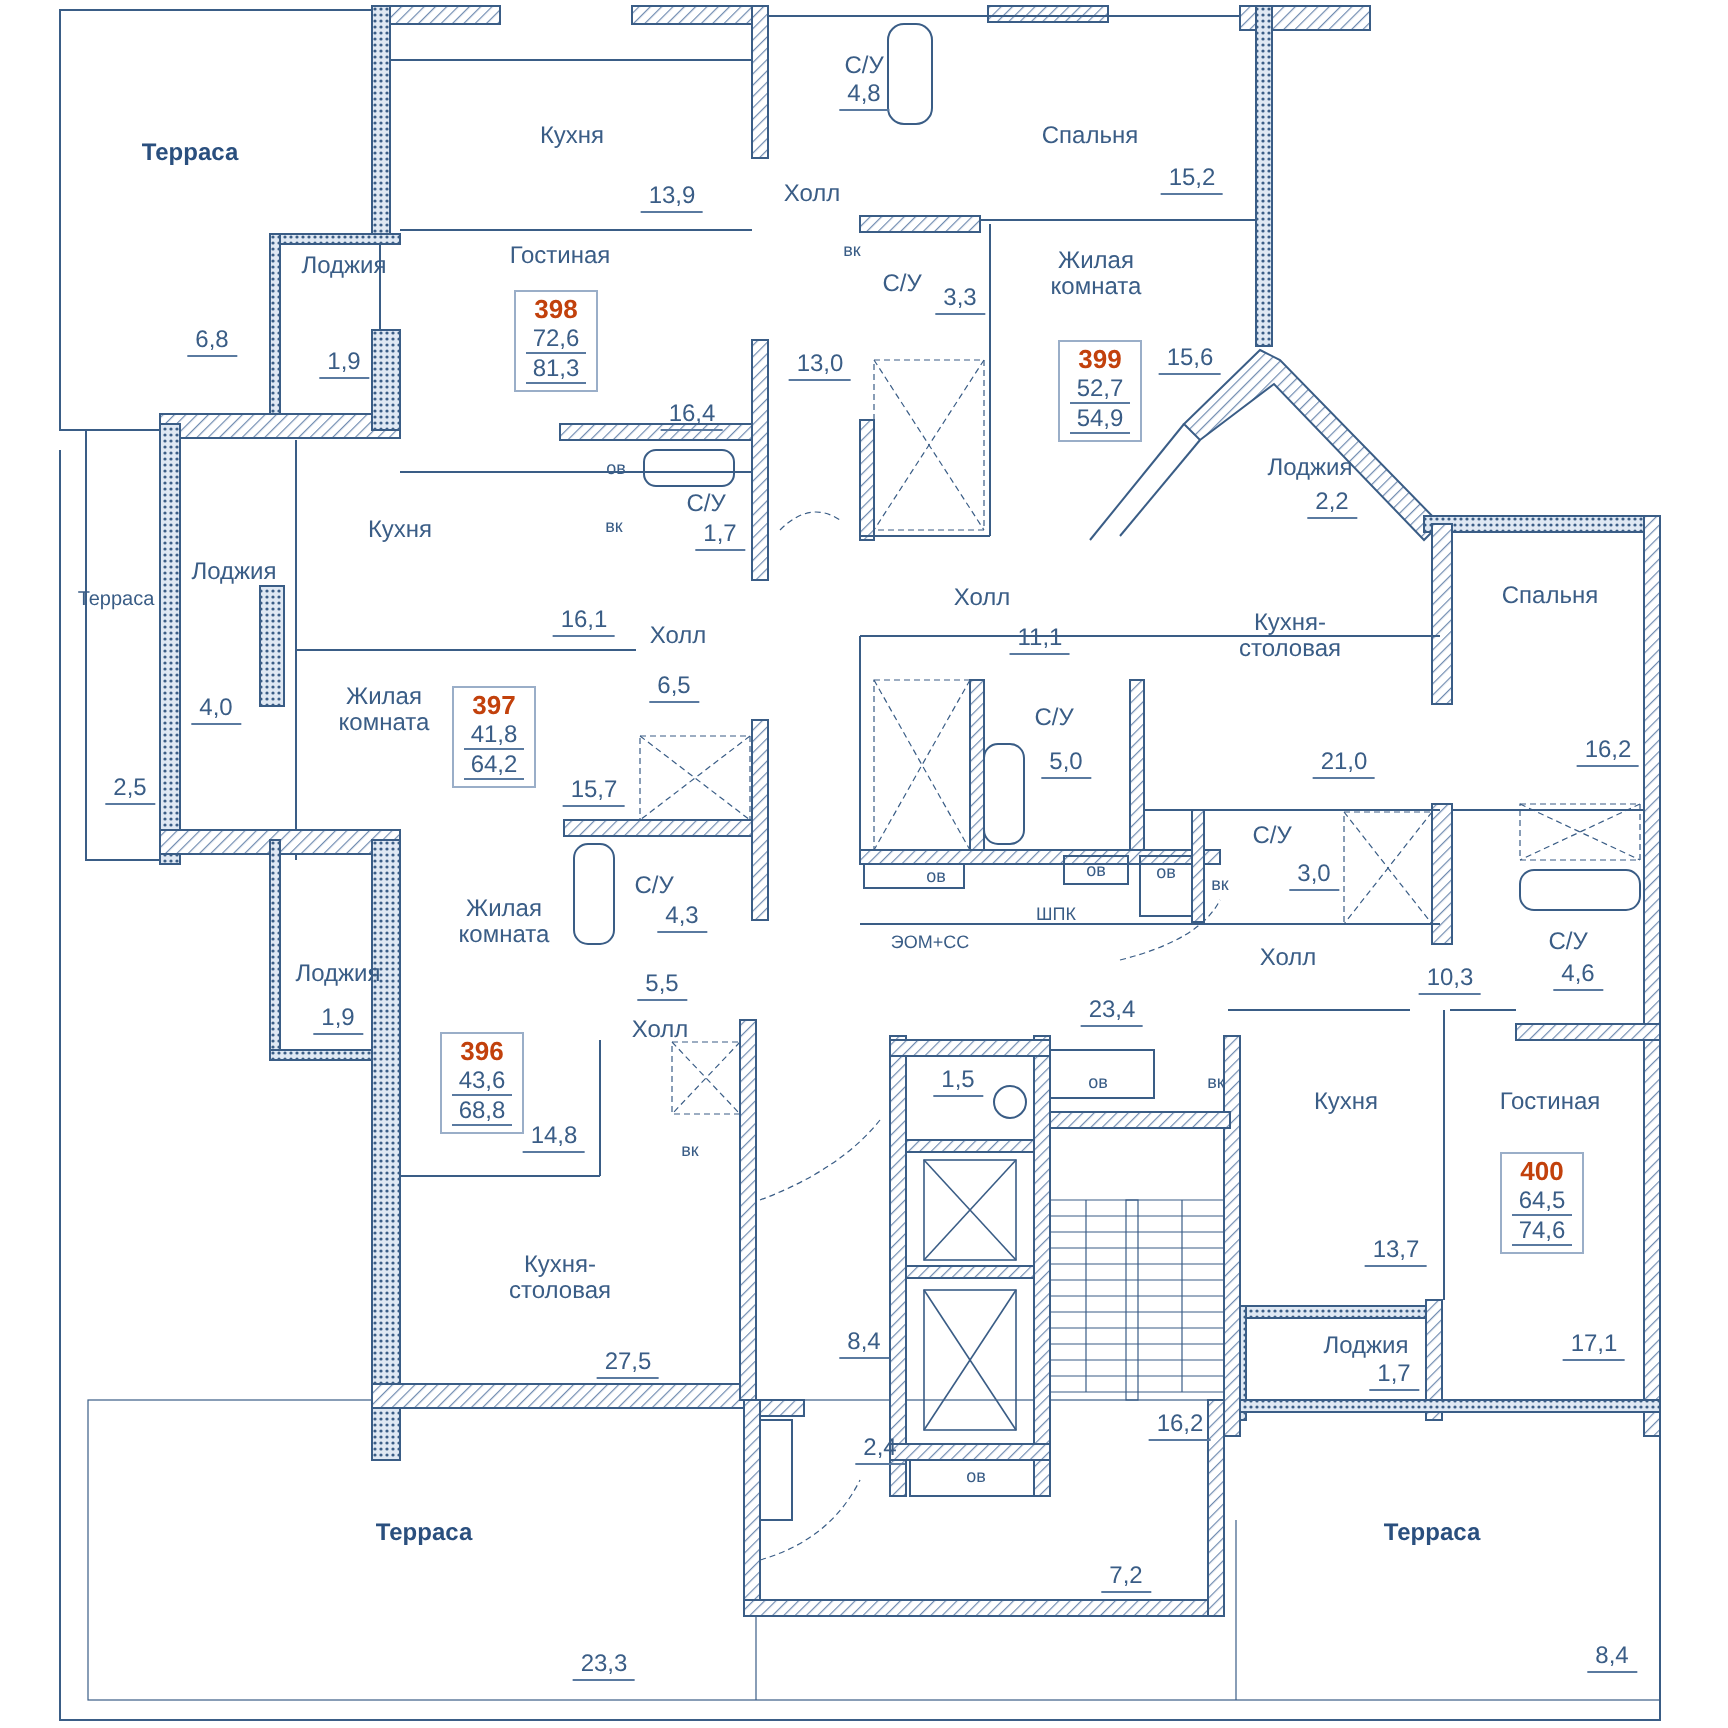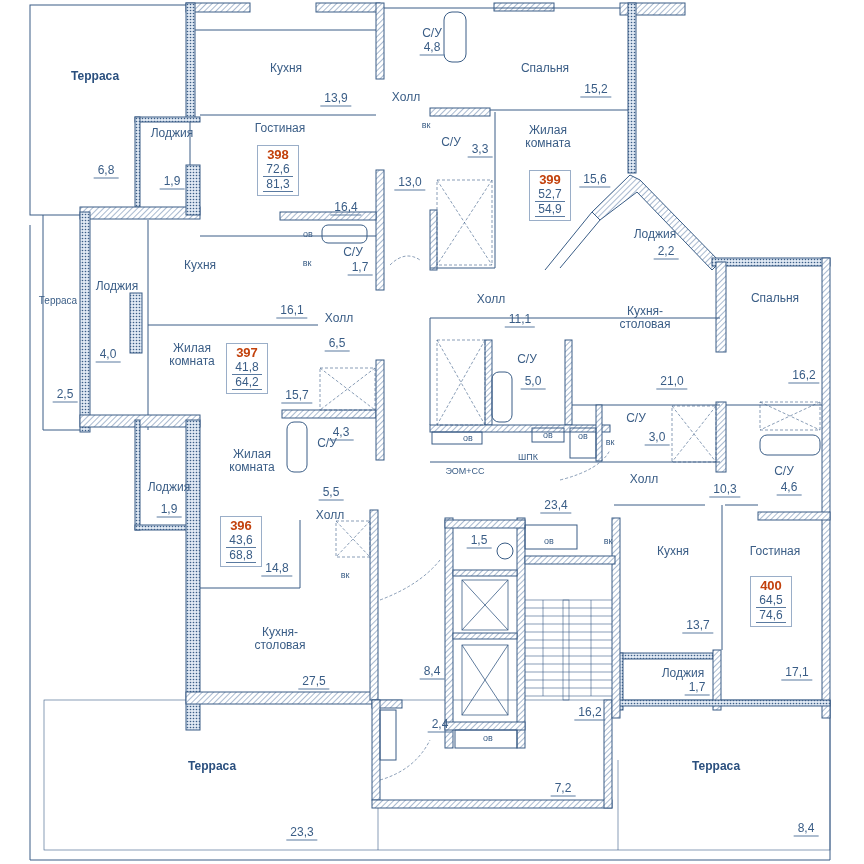--- a/index.html
+++ b/index.html
@@ -248,21 +248,21 @@
 <div class="area" style="left:108px;top:355px">4,0</div>
 
 <div class="lbl multi" style="left:252px;top:461px;width:70px">Жилая комната</div>
 <div class="area" style="left:277px;top:569px">14,8</div>
 <div class="unit" style="left:220px;top:516px">
   <span class="num">396</span>
   <span class="v">43,6</span>
   <span class="v">68,8</span>
 </div>
 <div class="lbl" style="left:327px;top:443px">С/У</div>
-<div class="area" style="left:341px;top:433px">4,3</div>
+<div class="area" style="left:341px;top:459px">4,3</div>
 <div class="area" style="left:331px;top:493px">5,5</div>
 <div class="lbl" style="left:330px;top:515px">Холл</div>
 <div class="lbl" style="left:169px;top:487px">Лоджия</div>
 <div class="area" style="left:169px;top:510px">1,9</div>
 <div class="lbl multi" style="left:280px;top:639px;width:80px">Кухня-столовая</div>
 <div class="area" style="left:314px;top:682px">27,5</div>
 
 <div class="lbl" style="left:775px;top:298px">Спальня</div>
 <div class="area" style="left:804px;top:376px">16,2</div>
 <div class="lbl" style="left:636px;top:418px">С/У</div>

